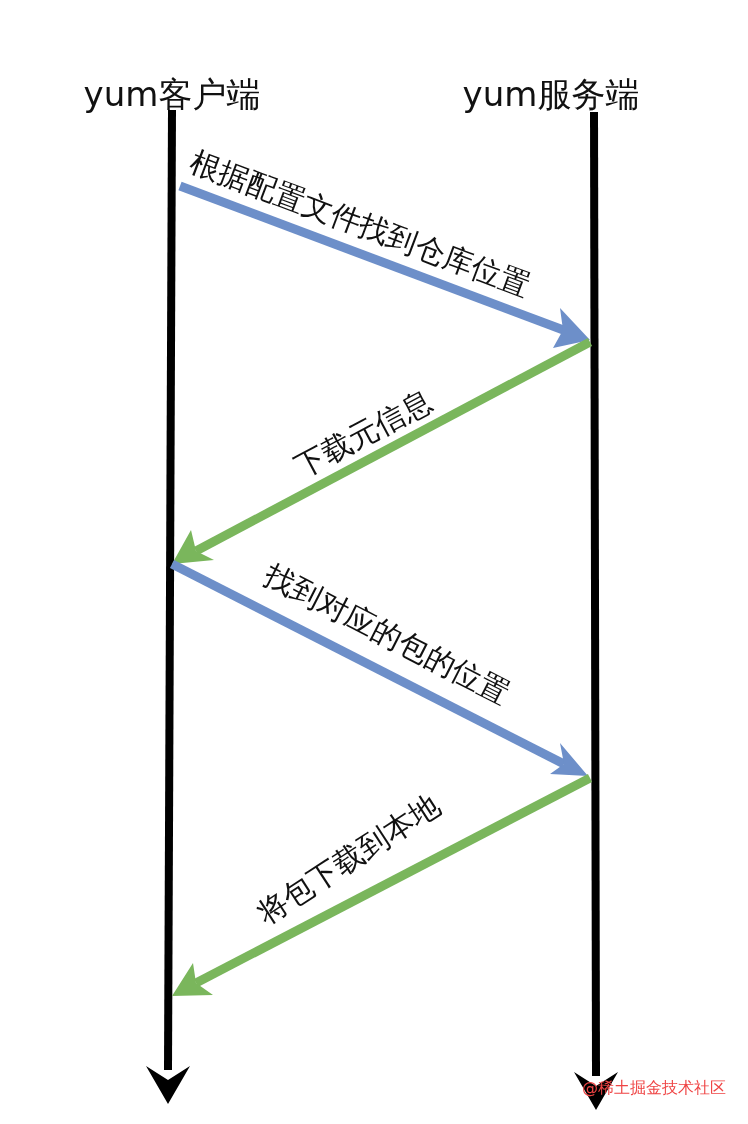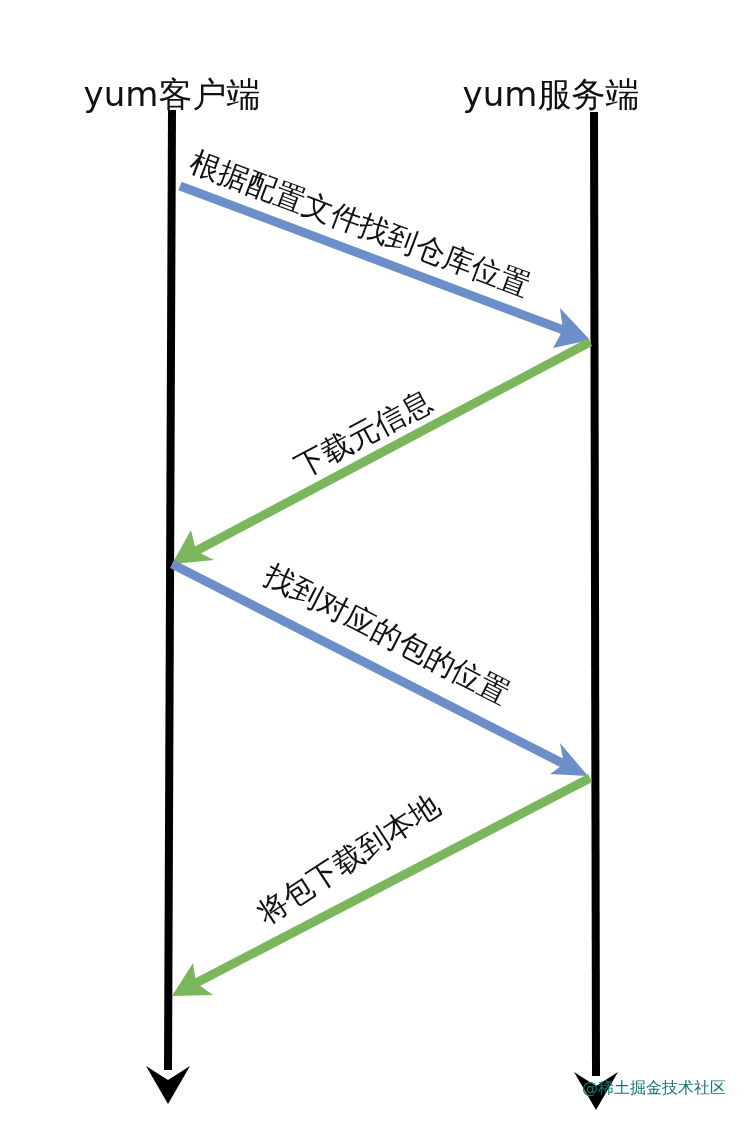--- a/index.html
+++ b/index.html
@@ -1,19 +1,19 @@
 <!DOCTYPE html>
 <html><head>
   <meta charset="utf-8">
   <style>
     html, body { margin: 0; padding: 0; background: #ffffff; }
     body { width: 748px; height: 1124px; position: relative; overflow: hidden; font-family: "DejaVu Sans", sans-serif; }
     svg { position: absolute; left: 0; top: 0; }
     .label { font-family: "DejaVu Sans", sans-serif; fill: #111111; }
-    .watermark { position: absolute; right: 22px; top: 1078px; font-size: 16px; color: #0f766e; font-family: "DejaVu Sans", sans-serif; }
+    .watermark { position: absolute; right: 22px; top: 1078px; font-size: 16px; color: #ef4444; font-family: "DejaVu Sans", sans-serif; }
   </style>
 </head>
 <body>
 
 <svg width="748" height="1124" viewBox="0 0 748 1124">
   <defs>
     <marker id="blackHead" markerWidth="8" markerHeight="8" refX="4" refY="4" orient="auto" markerUnits="userSpaceOnUse" viewBox="0 0 8 8"></marker>
   </defs>
 
   <text class="label" x="172" y="106" font-size="34" text-anchor="middle">yum客户端</text>

